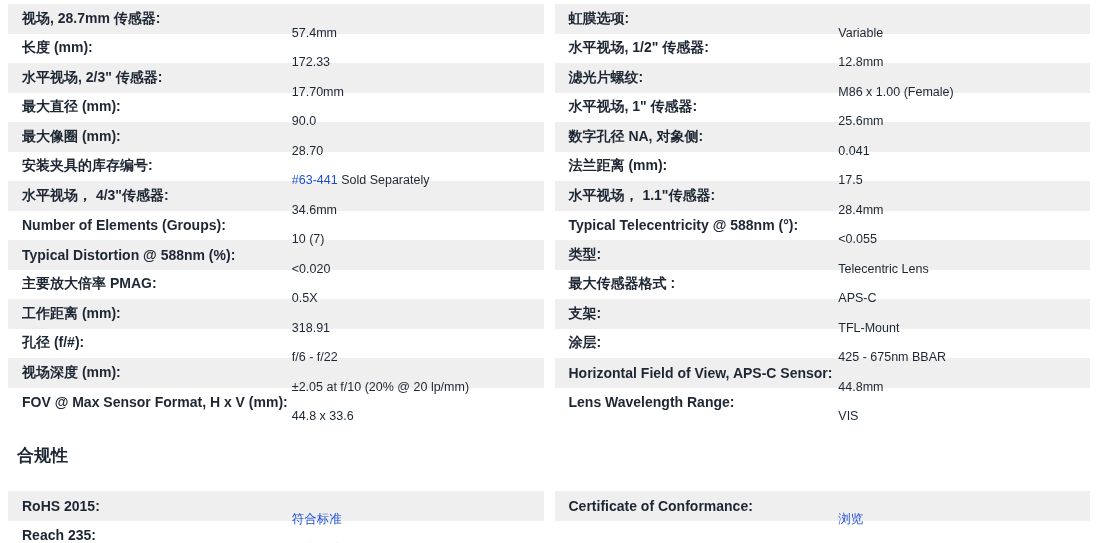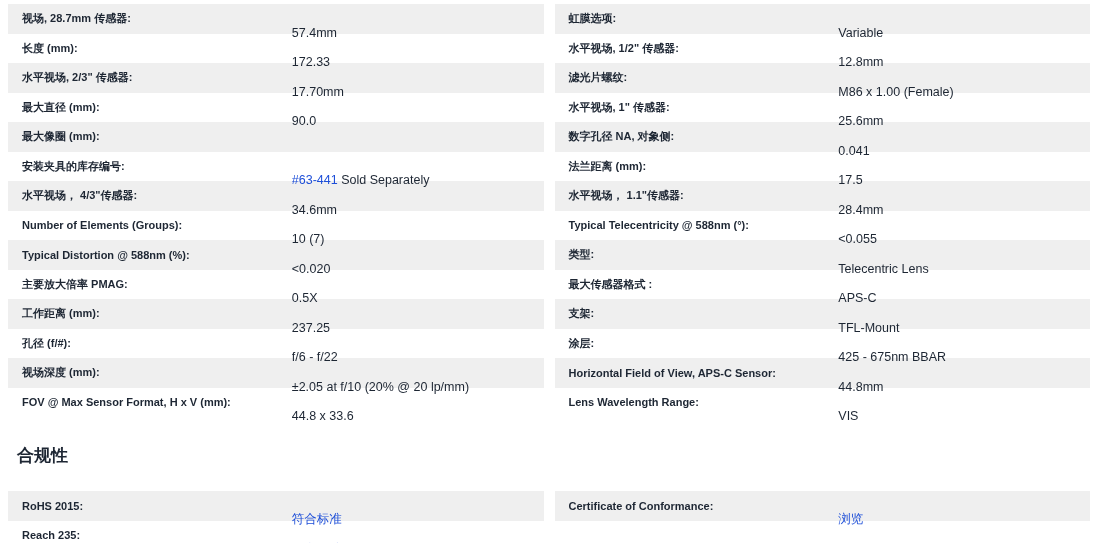--- a/index.html
+++ b/index.html
@@ -34,21 +34,21 @@
     background: #ffffff;
   }
   .col .row:nth-child(odd) {
     background: #efefef;
   }
   .cell-label {
     width: 53%;
     box-sizing: border-box;
     padding-left: 14px;
     font-weight: bold;
-    font-size: 11px;
+    font-size: 14px;
     color: #1d2633;
     white-space: nowrap;
     overflow: hidden;
   }
   .cell-value {
     flex: 1;
     font-size: 12.5px;
     color: #1d2633;
     white-space: nowrap;
     overflow: hidden;
@@ -85,20 +85,21 @@
       <div class="row">
         <div class="cell-label">水平视场, 2/3" 传感器:</div>
         <div class="cell-value">17.70mm</div>
       </div>
       <div class="row">
         <div class="cell-label">最大直径 (mm):</div>
         <div class="cell-value">90.0</div>
       </div>
       <div class="row">
         <div class="cell-label">最大像圈 (mm):</div>
+        <div class="cell-value">28.70</div>
       </div>
       <div class="row">
         <div class="cell-label">安装夹具的库存编号:</div>
         <div class="cell-value"><a class="link">#63-441</a><span> Sold Separately</span></div>
       </div>
       <div class="row">
         <div class="cell-label">水平视场， 4/3"传感器:</div>
         <div class="cell-value">34.6mm</div>
       </div>
       <div class="row">
@@ -108,21 +109,21 @@
       <div class="row">
         <div class="cell-label">Typical Distortion @ 588nm (%):</div>
         <div class="cell-value">&lt;0.020</div>
       </div>
       <div class="row">
         <div class="cell-label">主要放大倍率 PMAG:</div>
         <div class="cell-value">0.5X</div>
       </div>
       <div class="row">
         <div class="cell-label">工作距离 (mm):</div>
-        <div class="cell-value">237.25</div>
+        <div class="cell-value">318.91</div>
       </div>
       <div class="row">
         <div class="cell-label">孔径 (f/#):</div>
         <div class="cell-value">f/6 - f/22</div>
       </div>
       <div class="row">
         <div class="cell-label">视场深度 (mm):</div>
         <div class="cell-value">±2.05 at f/10 (20% @ 20 lp/mm)</div>
       </div>
       <div class="row">

